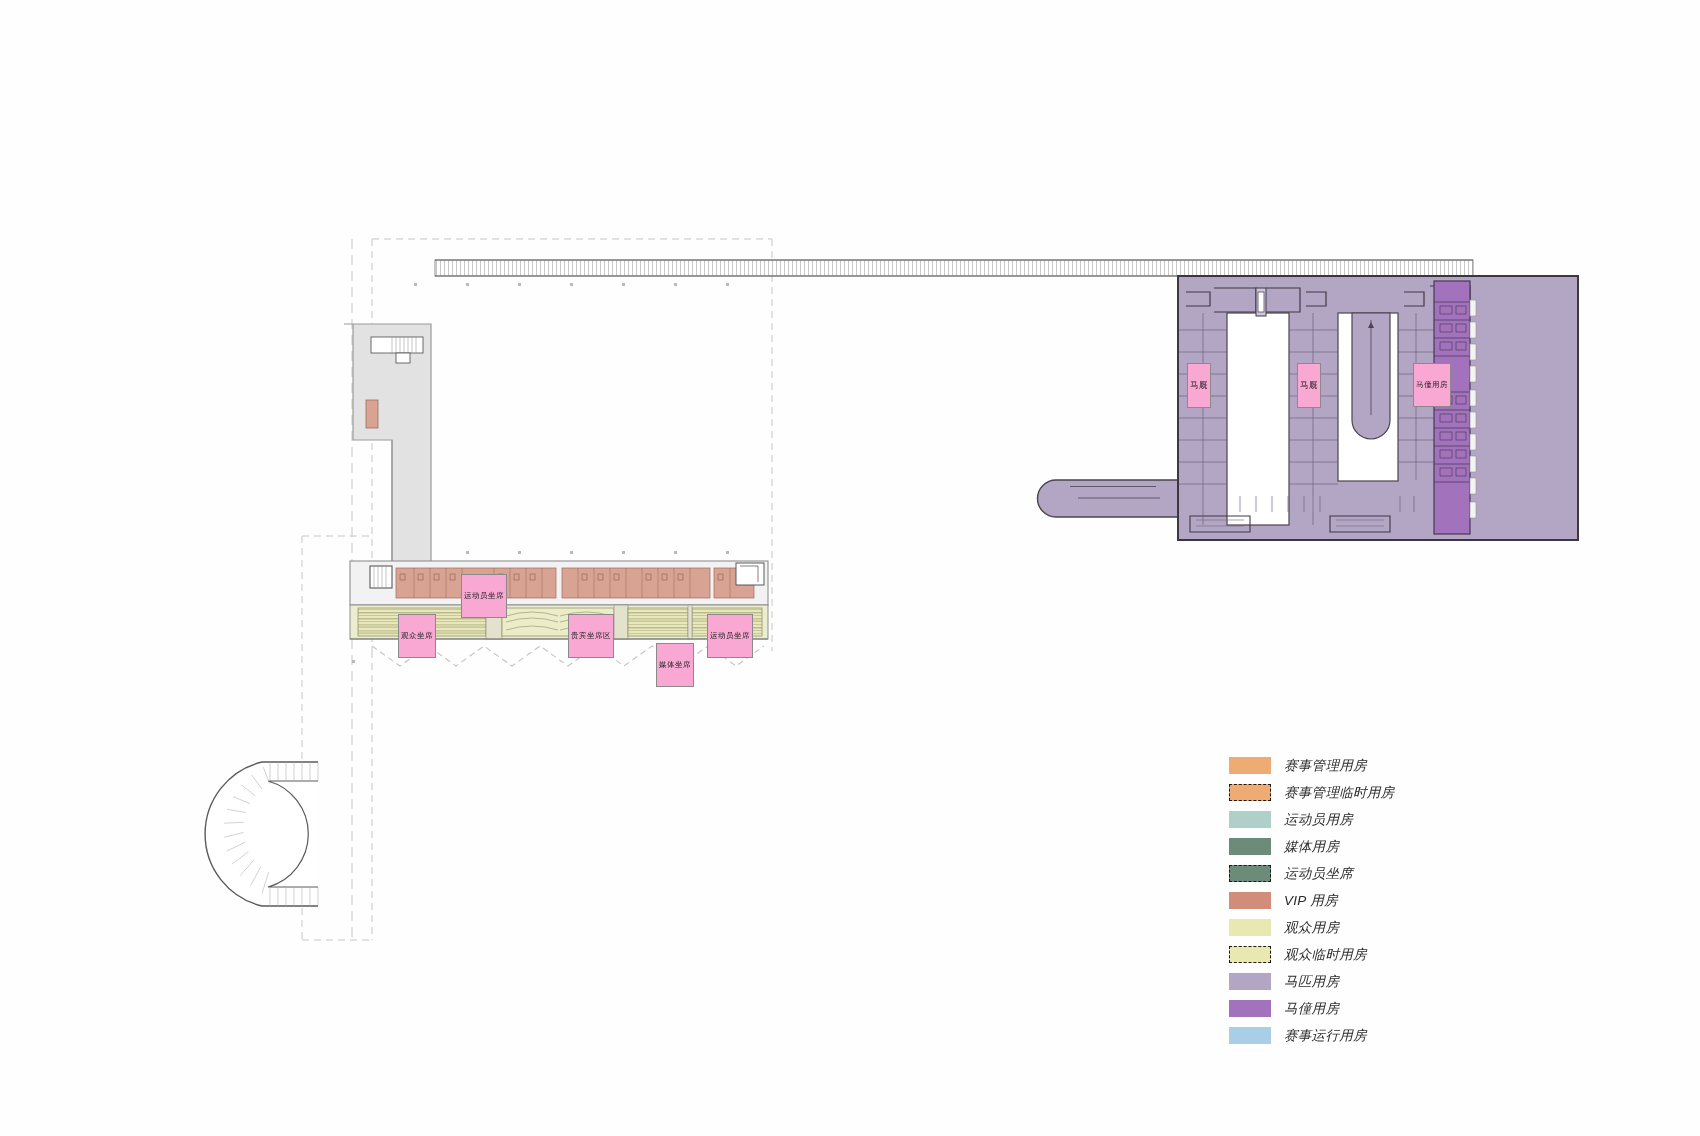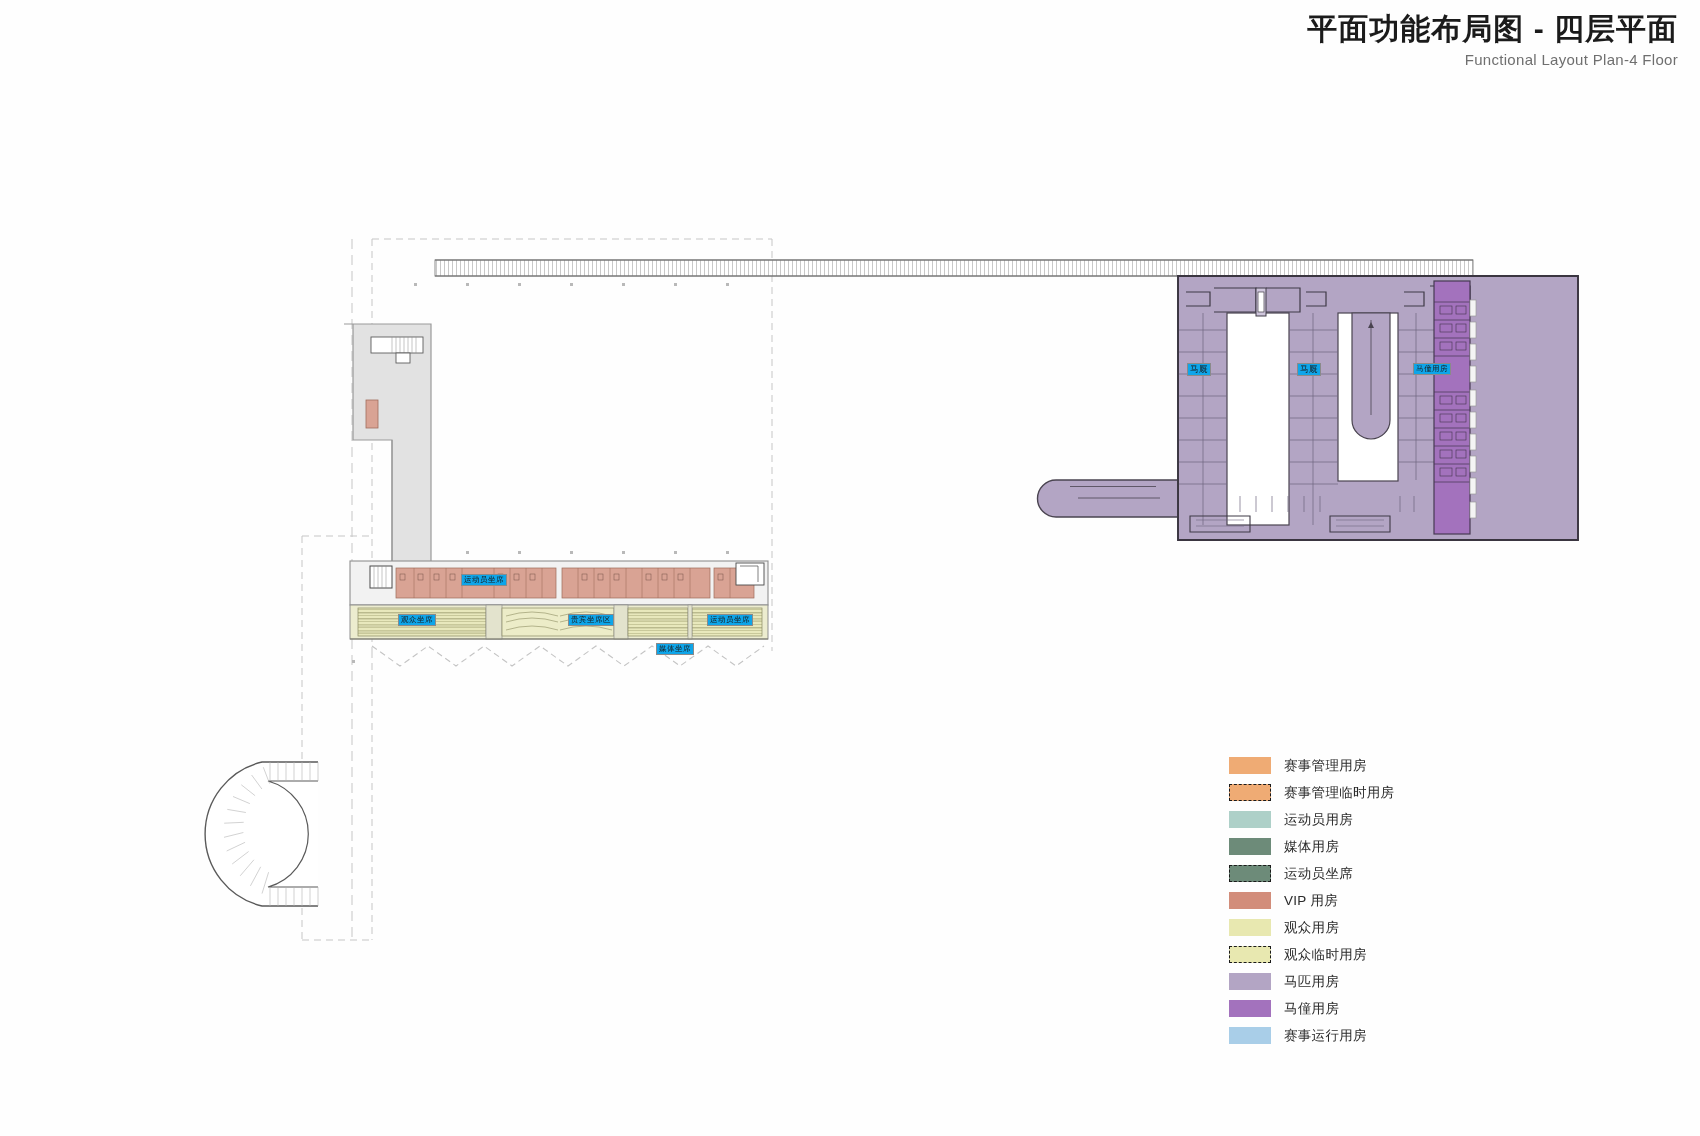--- a/index.html
+++ b/index.html
@@ -18,53 +18,49 @@
   .title-main{
     font-size:30px; font-weight:bold; letter-spacing:1px;
     color:#1b1b1b; line-height:1.15; white-space:nowrap;
   }
   .title-sub{
     font-size:15px; font-weight:400; color:#6f6f6f;
     margin-top:4px; letter-spacing:.3px; white-space:nowrap;
   }
 
   
-  .legend{position:absolute; left:1229px; top:752px;}
+  .legend{position:absolute; left:1229px; top:752px;font-style:italic;}
   .legend-row{display:flex;align-items:center;height:27px;}
   .legend-swatch{
     width:42px;height:17px;box-sizing:border-box;flex:0 0 auto;
   }
   .legend-swatch.dashed{border:1.6px dashed #1a1a1a;}
   .legend-label{
     margin-left:13px;font-size:13.5px;color:#2b2b2b;white-space:nowrap;
     letter-spacing:.3px;
   }
 
   
   .plan{position:absolute;left:0;top:0;width:1700px;height:1136px;}
   svg.plan-svg{position:absolute;left:0;top:0;}
 
   
   .roomtag{
-    position:absolute; background:#0ea5e9; border:0.8px solid #8a8a8a;
-    font-size:8.5px; line-height:11px; padding:0 2px; color:#1a1a1a;
+    position:absolute; background:#f9a8d4; border:0.8px solid #8a8a8a;
+    font-size:8.5px; line-height:11px; padding:16px 2px; color:#1a1a1a;
     white-space:nowrap; letter-spacing:.5px;
     font-family:Liberation Sans, sans-serif;
   }
   .roomtag.sm{font-size:7.5px;line-height:10px;}
 </style>
 </head>
 <body>
 
 <div class="root">
 
-  <div class="title-block">
-    <div class="title-main">平面功能布局图 - 四层平面</div>
-    <div class="title-sub">Functional Layout Plan-4 Floor</div>
-  </div>
 
   <div class="plan">
   <svg class="plan-svg" width="1700" height="1136" viewBox="0 0 1700 1136" xmlns="http://www.w3.org/2000/svg">
     <defs>
 
       <pattern id="vhatch" width="4" height="10" patternUnits="userSpaceOnUse">
         <rect width="4" height="10" fill="#ffffff"></rect>
         <line x1="0.5" y1="0" x2="0.5" y2="10" stroke="#b0b0b0" stroke-width="0.7"></line>
       </pattern>
 

